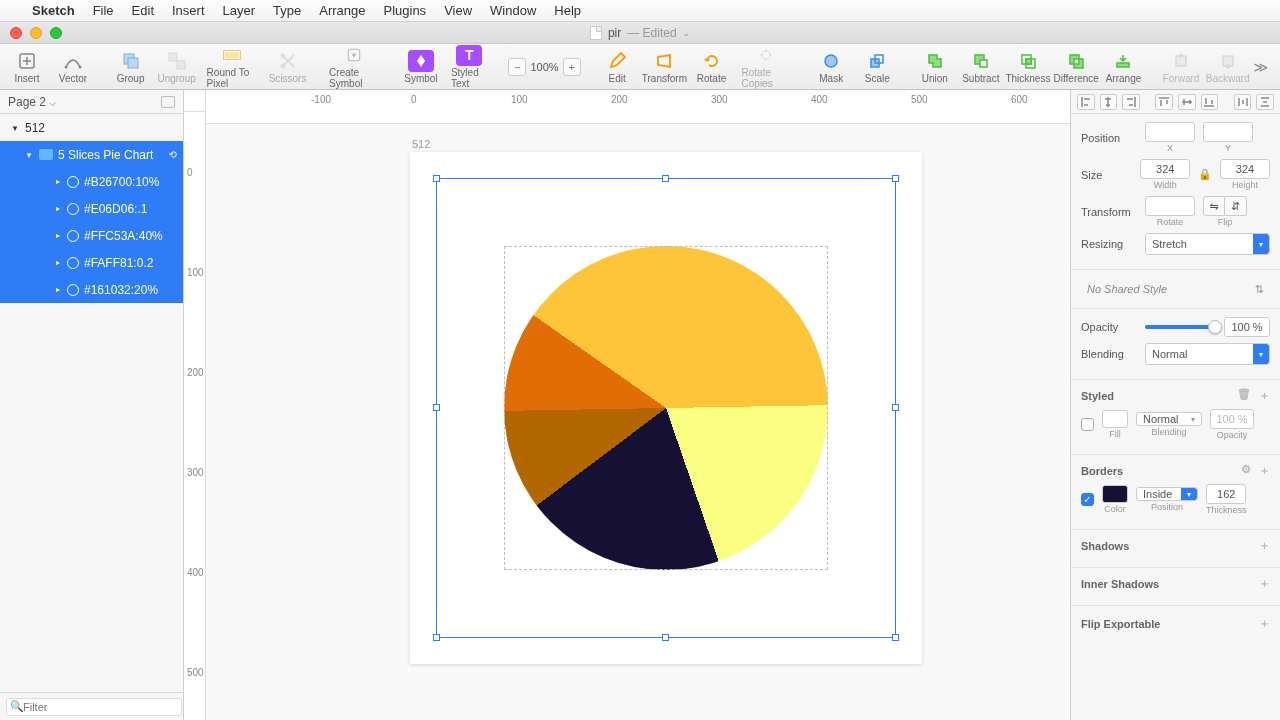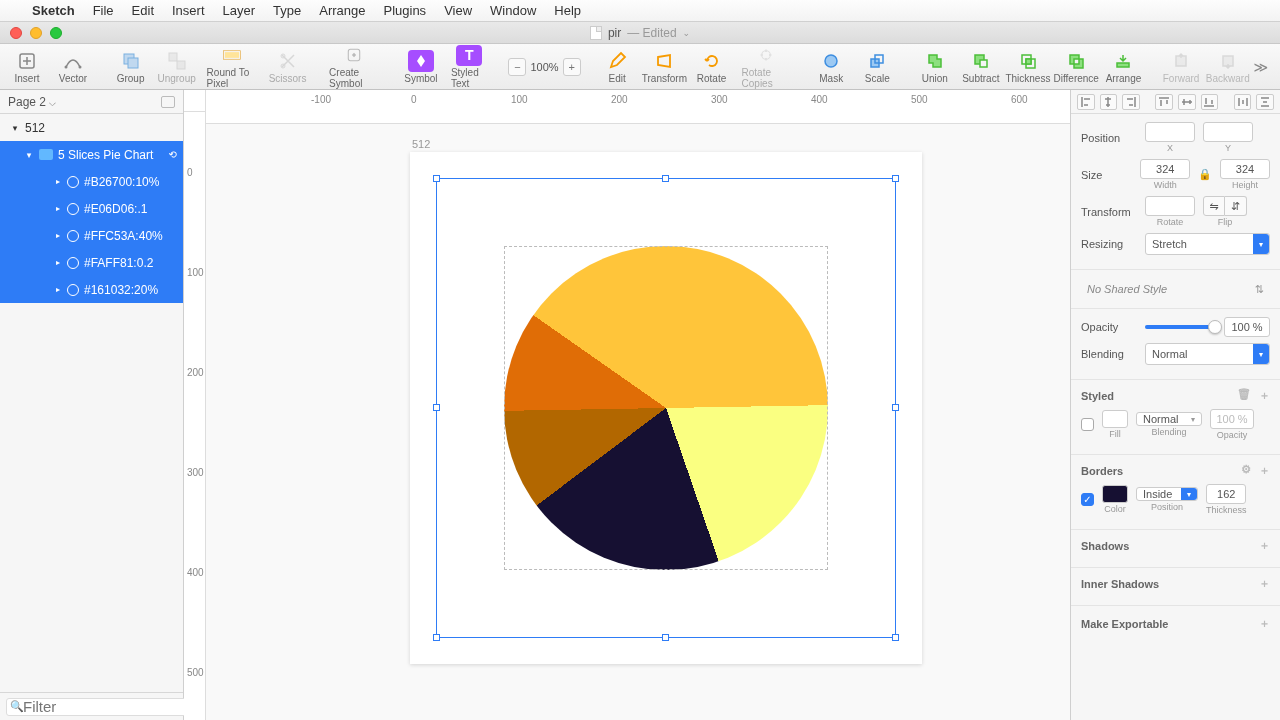--- a/index.html
+++ b/index.html
@@ -58,21 +58,21 @@
 .layer-row .foldericon{width:14px;height:11px;background:#62b8ff;border-radius:2px;}
 .layer-row .shapeico{width:12px;height:12px;border-radius:50%;border:1.5px solid currentColor;}
 .layer-row .shapeico.filled{background:#fff;border-color:#fff;}
 .layer-row .eye{margin-left:auto;margin-right:8px;}
 .layer-row.depth1{padding-left:10px;}
 .layer-row.depth2{padding-left:24px;}
 .layer-row.depth3{padding-left:56px;}
 .layer-row.depth3b{padding-left:56px;}
 .layer-row .mini-arrow{font-size:8px;margin-right:2px;}
 .leftfooter{height:28px;border-top:1px solid #d7d7d7;display:flex;align-items:center;padding:0 6px;gap:4px;}
-.leftfooter input{flex:1;height:18px;border:1px solid #ddd;border-radius:3px;padding:0 16px;font-size:15px;background:#fff;}
+.leftfooter input{flex:1;height:18px;border:1px solid #ddd;border-radius:3px;padding:0 16px;font-size:11px;background:#fff;}
 .leftfooter .mirror{color:#888;}
 .leftfooter .sliceico{color:#888;font-size:11px;}
 .searchwrap{position:relative;flex:1;}
 .searchwrap .mag{position:absolute;left:4px;top:2px;color:#aaa;font-size:11px;}
 
 
 .canvas{flex:1;background:#f9f9f9;position:relative;}
 .ruler-h{position:absolute;left:22px;right:0;top:0;height:34px;background:#fff;border-bottom:1px solid #ddd;display:flex;color:#888;font-size:10px;}
 .ruler-h .tick{position:absolute;top:4px;}
 .ruler-v{position:absolute;left:0;top:22px;bottom:0;width:22px;background:#fff;border-right:1px solid #ddd;}
@@ -638,17 +638,17 @@
     <div class="insp-section">
         <div class="section-head">
           <span>Inner Shadows</span>
           <span class="actions">
             <span>＋</span>
           </span>
         </div>
       </div>
 
     <div class="exportrow">
-        <span>Make Exportable</span>
+        <span>Flip Exportable</span>
         <span style="color:#bbb">＋</span>
       </div>
   </div>
 </div>
 
 </body></html>

